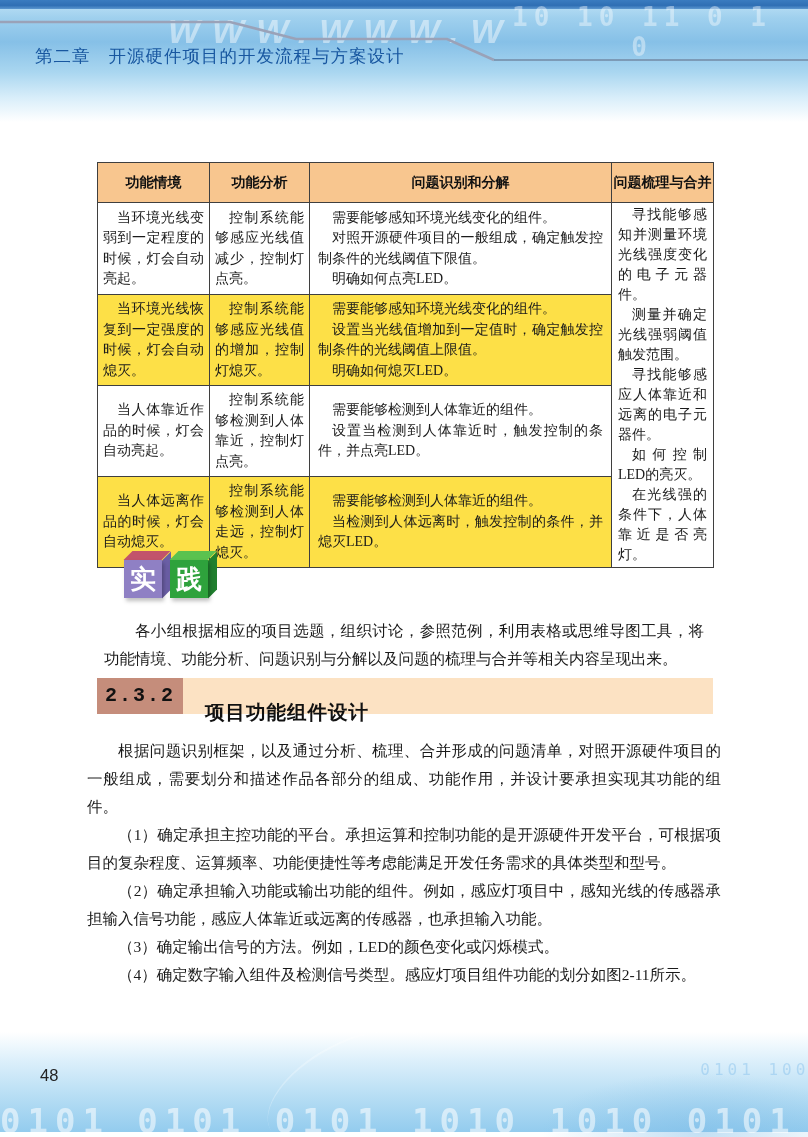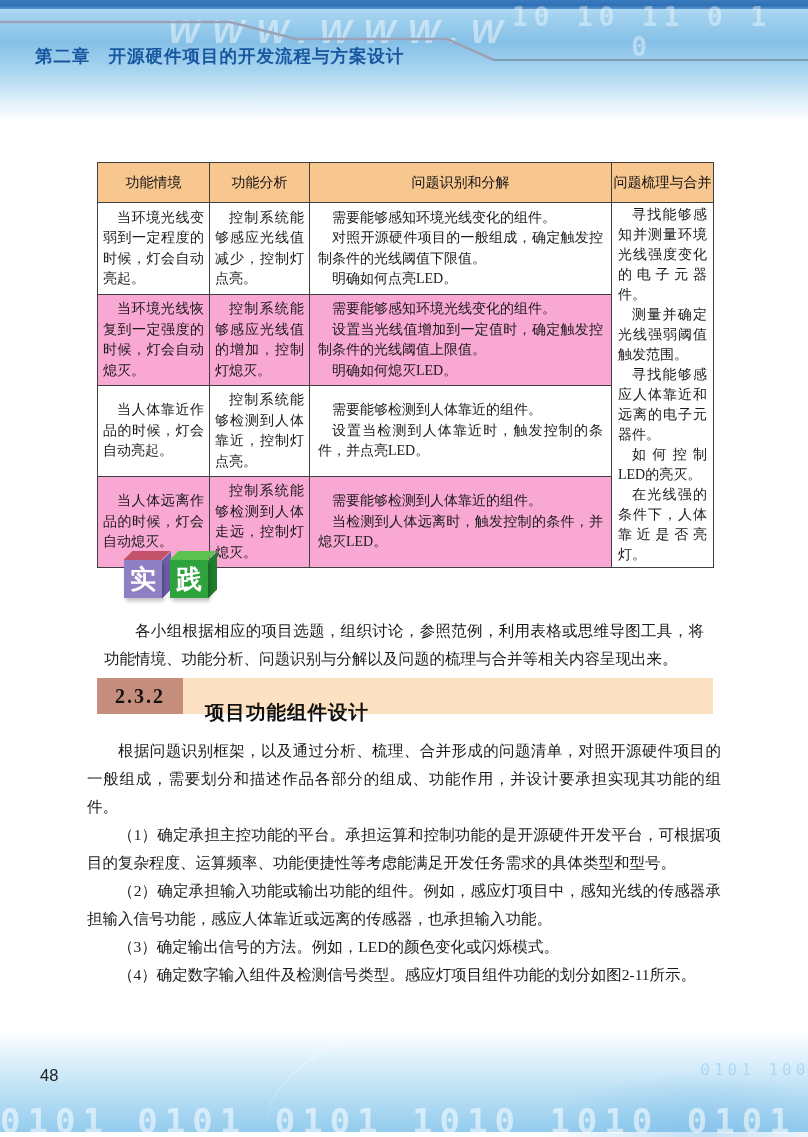--- a/index.html
+++ b/index.html
@@ -27,47 +27,47 @@
   .header .bin-mark{
     position:absolute; right:16px; top:2px; width:300px;
     font-family:"DejaVu Sans Mono","Liberation Mono",monospace;
     font-weight:bold; font-size:26px; letter-spacing:6px; line-height:30px;
     color:rgba(255,255,255,0.40); text-align:center; user-select:none;
   }
   .header .step-line{ position:absolute; top:0; left:0; }
   .chapter-title{
     position:absolute; left:35px; top:44px;
     font-family:"Liberation Sans","DejaVu Sans",sans-serif;
-    font-weight:bold; font-size:17.5px; color:#1857a0; letter-spacing:1px;
+    font-weight:normal; font-size:17.5px; color:#1857a0; letter-spacing:1px;
     white-space:nowrap;
   }
   .chapter-title .chap-label{ margin-right:18px; }
   
   .tbl-caption{
     position:absolute; top:134px; left:97px; width:616px; text-align:center;
     font-family:"Liberation Sans","DejaVu Sans",sans-serif;
     font-weight:bold; font-size:14.5px; color:#111;
   }
   table.req{
     position:absolute; top:162px; left:97px; width:616px;
     border-collapse:collapse; table-layout:fixed;
     font-size:14px; line-height:20.5px;
   }
   table.req th, table.req td{ border:1px solid #3f3f3f; vertical-align:middle; }
   table.req th{
     background:#f8c68f; height:37px;
     font-family:"Liberation Sans","DejaVu Sans",sans-serif;
-    font-weight:normal; font-size:14px; color:#111;
+    font-weight:bold; font-size:14px; color:#111;
   }
   table.req td p{ margin:0; text-indent:1em; text-align:justify; }
   td.c1, td.c2{ padding:2px 5px; }
   td.c3{ padding:2px 8px; }
   td.c4{ padding:2px 6px; background:#ffffff; line-height:20px; }
   tr.r1{ height:88px; } tr.r2{ height:84px; } tr.r3{ height:76px;margin-top:40px; } tr.r4{ height:80px; }
-  tr.yellow td{ background:#f9a8d4; }
+  tr.yellow td{ background:#fde047; }
   
   .badge{ position:absolute; left:124px; top:560px; display:flex; gap:8px; }
   .cube{ position:relative; width:38px; height:38px; }
   .cube .front{
     position:absolute; left:0; top:0; width:38px; height:38px;
     display:flex; align-items:center; justify-content:center;
     color:#fff; font-weight:bold; font-size:26px;
     font-family:"Liberation Sans","DejaVu Sans",sans-serif;
     box-shadow:2px 3px 4px rgba(0,0,0,0.25);
   }
@@ -86,21 +86,21 @@
   }
   .practice-text p{ margin:17px; text-indent:2em; }
   .section-banner{
     position:absolute; left:97px; top:678px; width:616px; height:36px;
     background:#fce2c3;
   }
   .section-banner .num{
     position:absolute; left:0; top:0; width:86px; height:36px;
     background:#c58d7b; color:#111; text-align:center; line-height:36px;
     font-weight:bold; font-size:20px; letter-spacing:2px;
-    font-family:Liberation Serif, serif;
+    font-family:Liberation Mono, monospace;
   }
   .section-banner .ttl{
     position:absolute; left:108px; top:16px; line-height:36px;
     font-family:"Liberation Sans","DejaVu Sans",sans-serif;
     font-weight:bold; font-size:19.5px; color:#111; letter-spacing:1px;
   }
   .body-text{
     position:absolute; left:87px; top:737px; width:634px;
     font-size:15.5px; line-height:28px; text-align:justify;
   }

